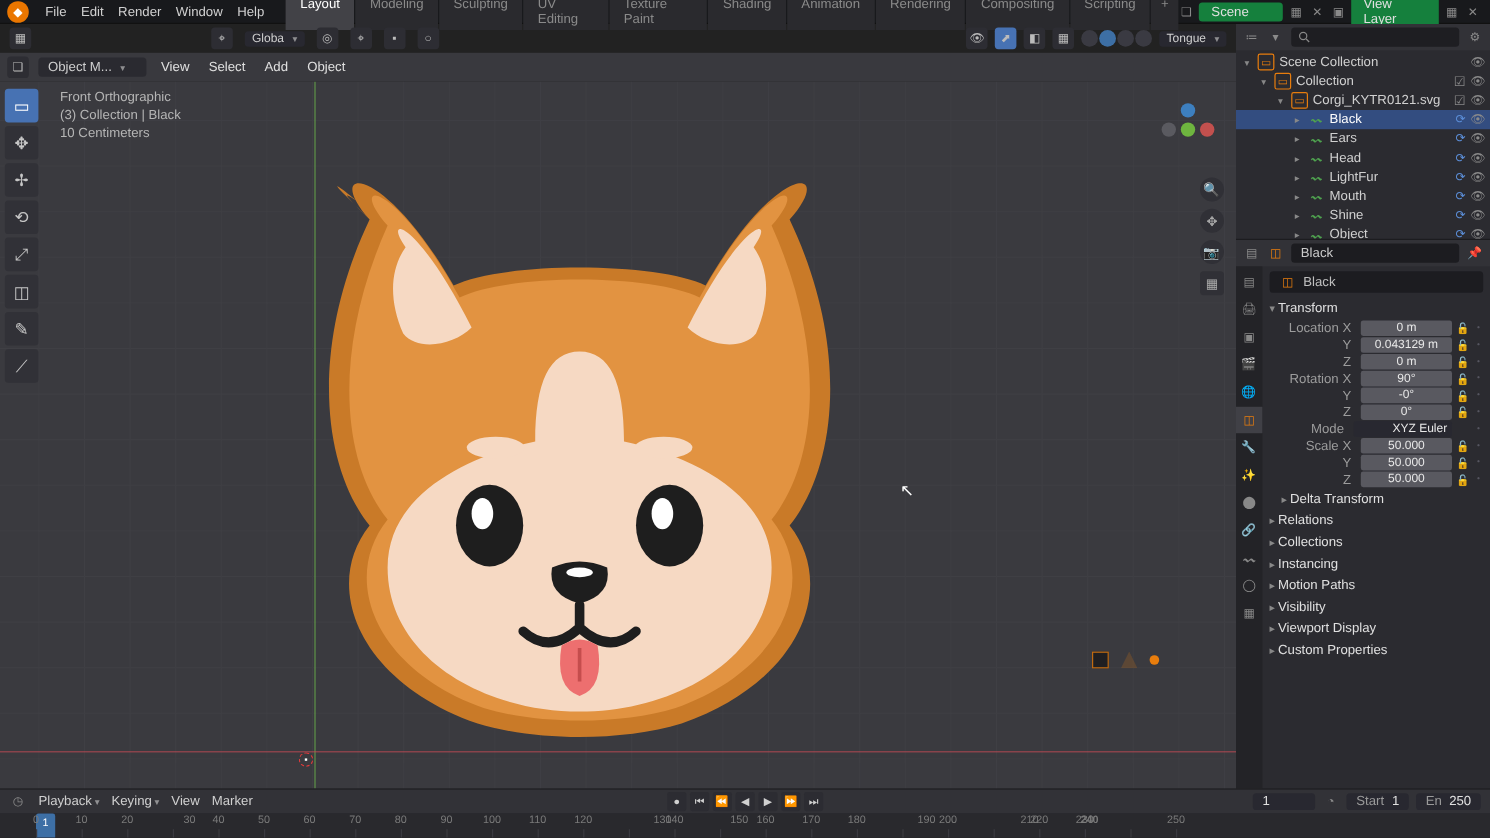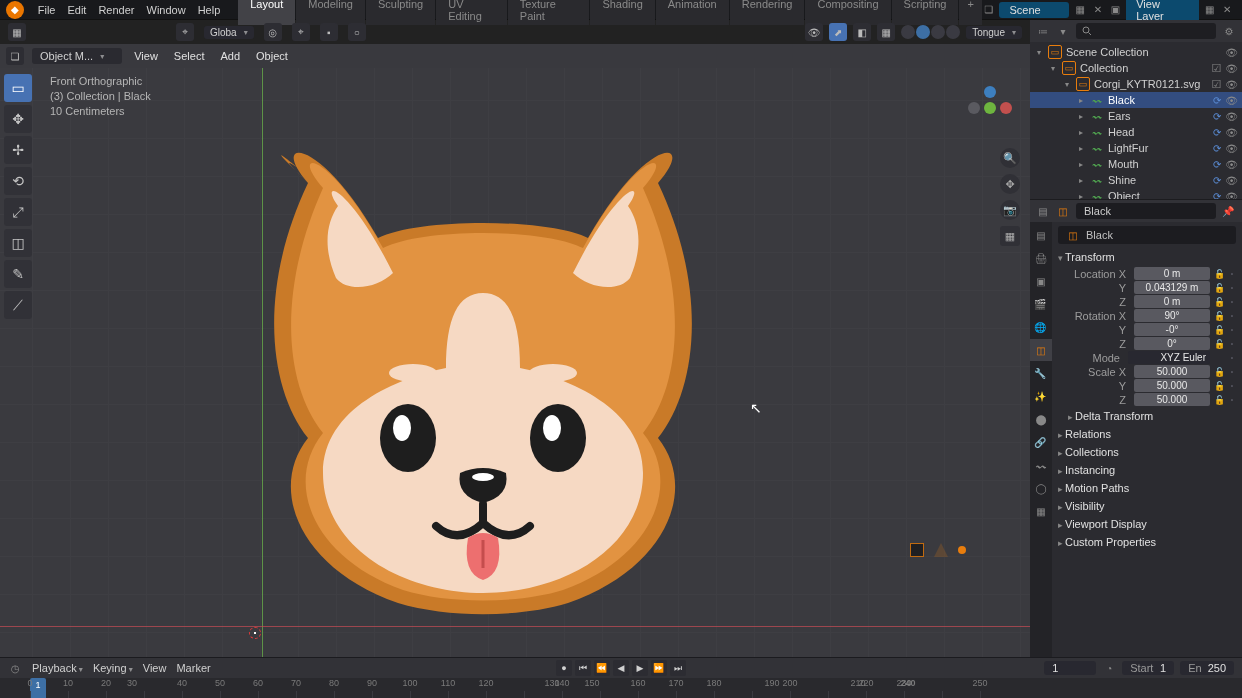--- a/index.html
+++ b/index.html
@@ -8,21 +8,21 @@
 
 .topbar { height: 20px; background: #18191c; display: flex; align-items: center; border-bottom: 1px solid #111; }
 .logo { width: 18px; height: 18px; margin: 0 6px; border-radius: 50%; background: #ea7600; display: flex; align-items: center; justify-content: center; color: #fff; font-size: 10px; }
 .menu { display: flex; gap: 12px; padding: 0 8px; }
 .menu span { color: #d0d0d0; cursor: default; }
 .workspace-tabs { display: flex; margin-left: 10px; gap: 1px; }
 .workspace-tabs span { padding: 3px 12px; background: #2a2a2e; color: #8a8a8a; border-radius: 3px 3px 0 0; }
 .workspace-tabs span.active { background: #424247; color: #fff; }
 .workspace-tabs .plus { padding: 3px 8px; color: #8a8a8a; }
 .scene-bar { margin-left: auto; display: flex; align-items: center; gap: 4px; padding-right: 8px; }
-.scene-field { background: #0c4a6e; padding: 2px 10px; border-radius: 3px; min-width: 70px; color: #e0e0e0; }
+.scene-field { background: #15803d; padding: 2px 10px; border-radius: 3px; min-width: 70px; color: #e0e0e0; }
 .sb-icn { width: 14px; height: 14px; display: inline-flex; align-items: center; justify-content: center; color: #8a8a8a; font-size: 10px; }
 
 
 .headerbar { height: 24px; bottom: 1px solid #111; display: flex; align-items: center; padding: 0 8px; gap: 10px; }
 .dropdown { background: #282830; padding: 2px 8px; border-radius: 3px; display: inline-flex; align-items: center; gap: 4px; color: #d0d0d0; }
 .dropdown.small { padding: 1px 6px; font-size: 10px; }
 .dropdown::after { content: "▾"; font-size: 8px; opacity: .6; margin-left: 3px; }
 .tool-icn { width: 18px; height: 18px; display: inline-flex; align-items: center; justify-content: center; background: #2d2d33; border-radius: 3px; color:#bbb; font-size:10px; }
 .header-right { margin-left: auto; display: flex; align-items: center; gap: 6px; }
 .seg { display:flex; gap:1px; }
@@ -544,21 +544,21 @@
   </div>
   <div class="tl-ruler" id="ruler">
     <div class="playhead">1</div>
   <div class="tickline" style="left: 30px;"></div>
       <div class="tick" style="left: 30px;">0</div>
       <div class="tickline" style="left: 68px;"></div>
       <div class="tick" style="left: 68px;">10</div>
       <div class="tickline" style="left: 106px;"></div>
       <div class="tick" style="left: 106px;">20</div>
       <div class="tickline" style="left: 144px;"></div>
-      <div class="tick" style="left: 132px;">30</div>
+      <div class="tick" style="left: 158px;">30</div>
       <div class="tickline" style="left: 182px;"></div>
       <div class="tick" style="left: 182px;">40</div>
       <div class="tickline" style="left: 220px;"></div>
       <div class="tick" style="left: 220px;">50</div>
       <div class="tickline" style="left: 258px;"></div>
       <div class="tick" style="left: 258px;">60</div>
       <div class="tickline" style="left: 296px;"></div>
       <div class="tick" style="left: 296px;">70</div>
       <div class="tickline" style="left: 334px;"></div>
       <div class="tick" style="left: 334px;">80</div>
@@ -568,21 +568,21 @@
       <div class="tick" style="left: 410px;">100</div>
       <div class="tickline" style="left: 448px;"></div>
       <div class="tick" style="left: 448px;">110</div>
       <div class="tickline" style="left: 486px;"></div>
       <div class="tick" style="left: 486px;">120</div>
       <div class="tickline" style="left: 524px;"></div>
       <div class="tick" style="left: 552px;">130</div>
       <div class="tickline" style="left: 562px;"></div>
       <div class="tick" style="left: 562px;">140</div>
       <div class="tickline" style="left: 600px;"></div>
-      <div class="tick" style="left: 592px;">150</div>
+      <div class="tick" style="left: 616px;">150</div>
       <div class="tickline" style="left: 638px;"></div>
       <div class="tick" style="left: 638px;">160</div>
       <div class="tickline" style="left: 676px;"></div>
       <div class="tick" style="left: 676px;">170</div>
       <div class="tickline" style="left: 714px;"></div>
       <div class="tick" style="left: 714px;">180</div>
       <div class="tickline" style="left: 752px;"></div>
       <div class="tick" style="left: 772px;">190</div>
       <div class="tickline" style="left: 790px;"></div>
       <div class="tick" style="left: 790px;">200</div>

